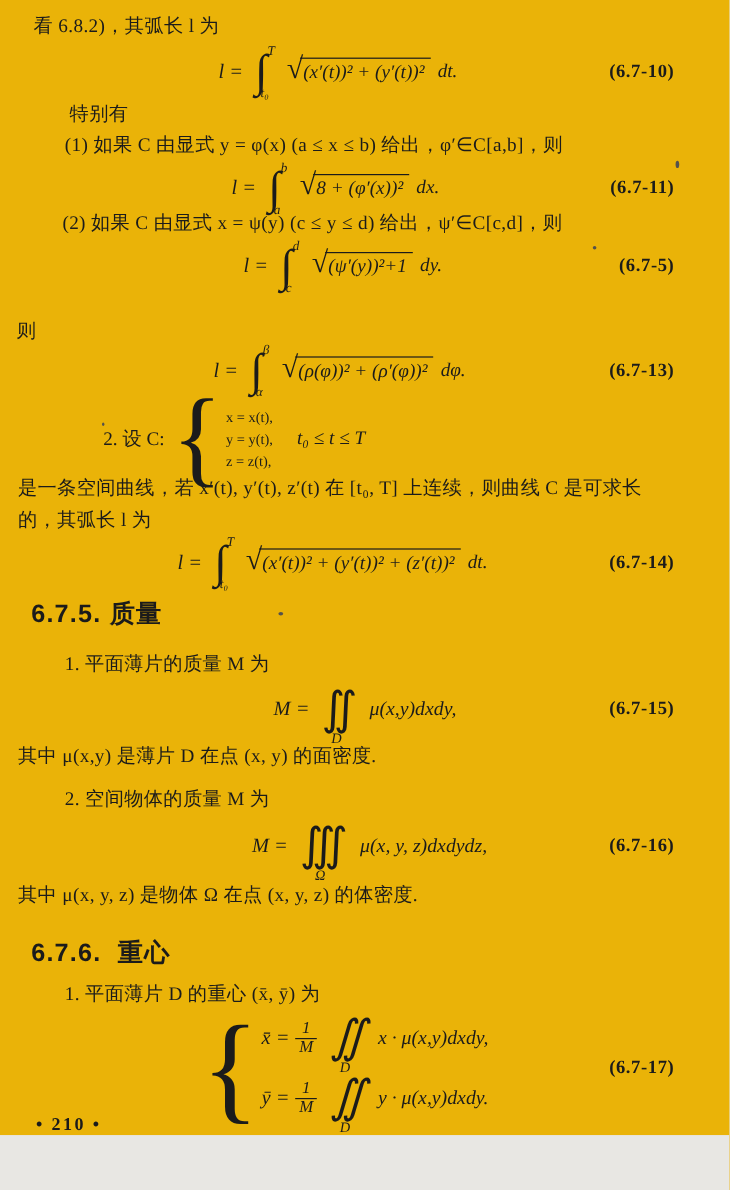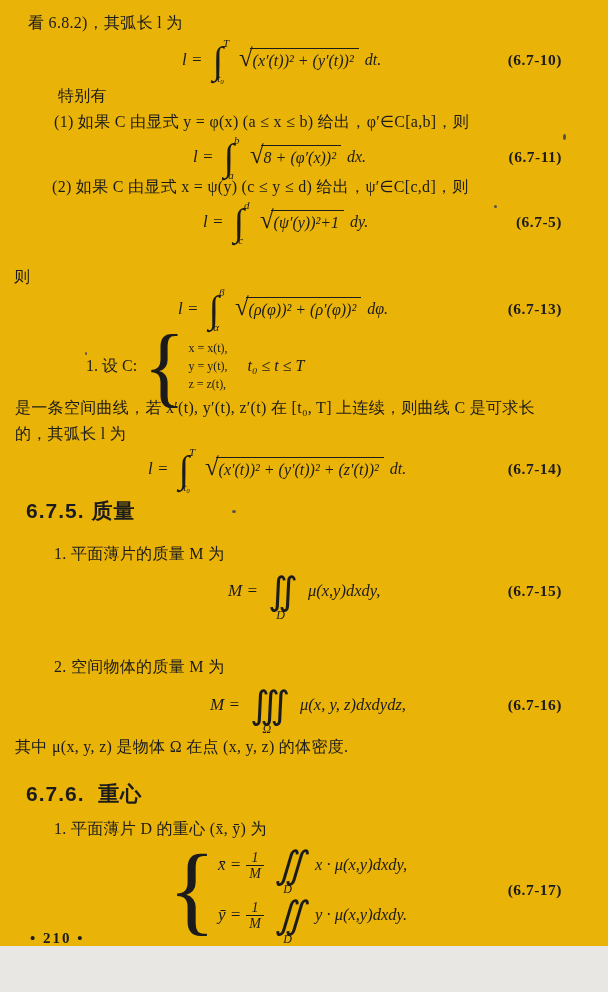--- a/index.html
+++ b/index.html
@@ -123,21 +123,21 @@
       <span class="sqrt">
         <span class="rad-sign">√</span>
         <span class="radicand">(ρ(φ))² + (ρ′(φ))²</span>
       </span>
       <span class="tail">dφ.</span>
     </div>
     <div class="eq-num">(6.7-13)</div>
   </div>
 
   <div class="sys" style="top:325px;left:86px;height:82px">
-    <span class="sys-label">1. 设 C:</span>
+    <span class="sys-label">2. 设 C:</span>
     <span class="brace3">{</span>
     <span class="c-rows">
       <span>x = x(t),</span>
       <span>y = y(t),</span>
       <span>z = z(t),</span>
     </span>
     <span class="range">t₀ ≤ t ≤ T</span>
   </div>
 
   <div class="pline" style="top:395px;left:15px">是一条空间曲线，若 x′(t), y′(t), z′(t) 在 [t₀, T] 上连续，则曲线 C 是可求长</div>
@@ -168,20 +168,21 @@
       <span class="lhs">M =</span>
       <span class="int2-wrap">
         <span class="int2">∬</span>
         <span class="int-under">D</span>
       </span>
       <span class="eqtext">μ(x,y)dxdy,</span>
     </div>
     <div class="eq-num">(6.7-15)</div>
   </div>
 
+  <div class="pline" style="top:618px;left:15px">其中 μ(x,y) 是薄片 D 在点 (x, y) 的面密度.</div>
   <div class="pline" style="top:654px;left:54px">2. 空间物体的质量 M 为</div>
 
   <div class="disp" style="top:676px;height:58px">
     <div class="eq-body" style="margin-left:210px">
       <span class="lhs">M =</span>
       <span class="int2-wrap">
         <span class="int2">∭</span>
         <span class="int-under">Ω</span>
       </span>
       <span class="eqtext">μ(x, y, z)dxdydz,</span>

